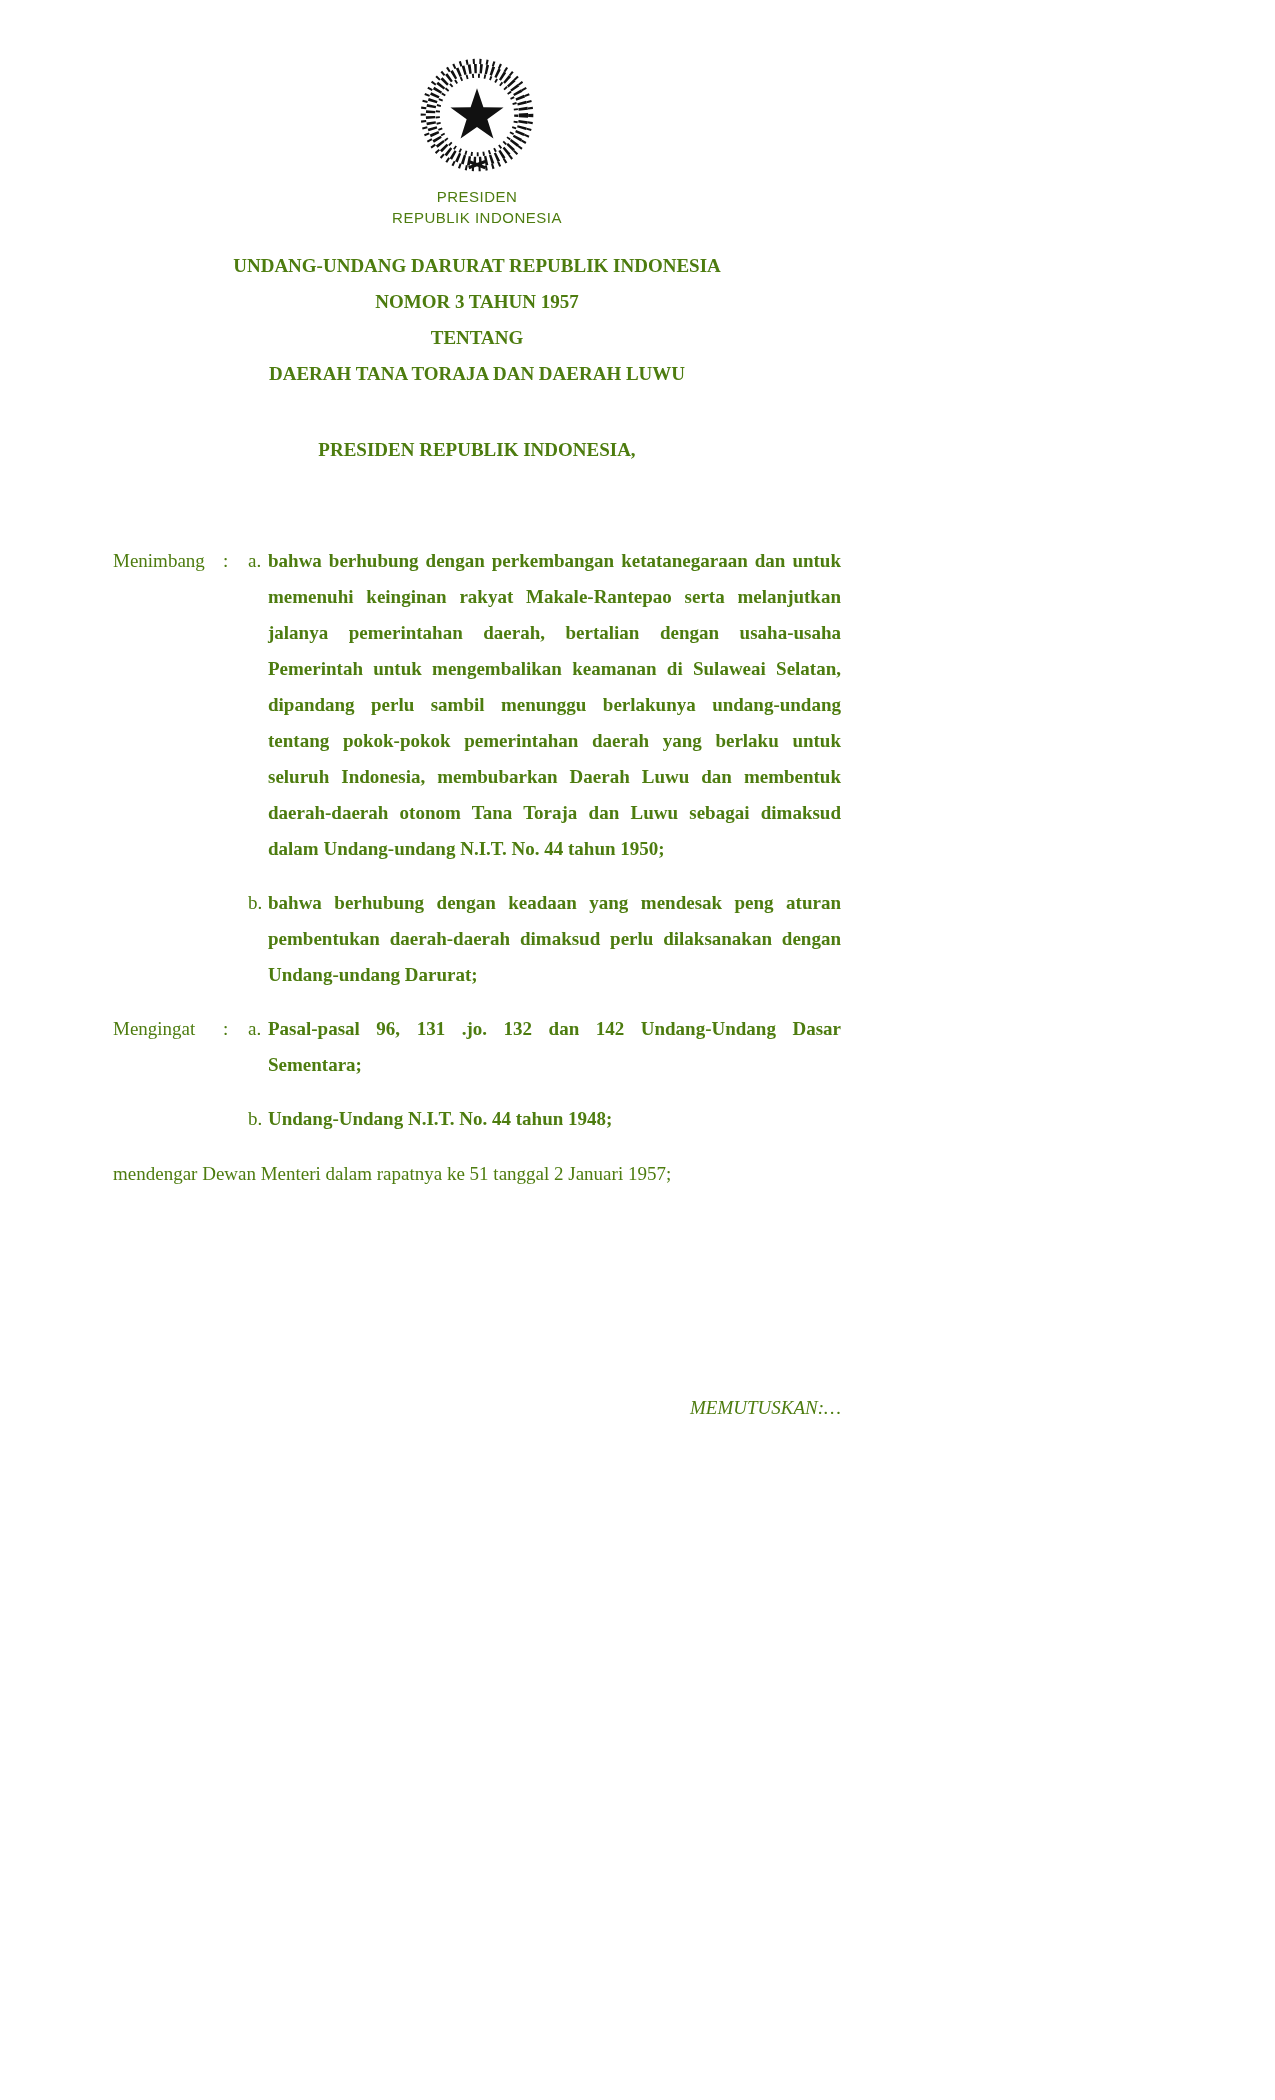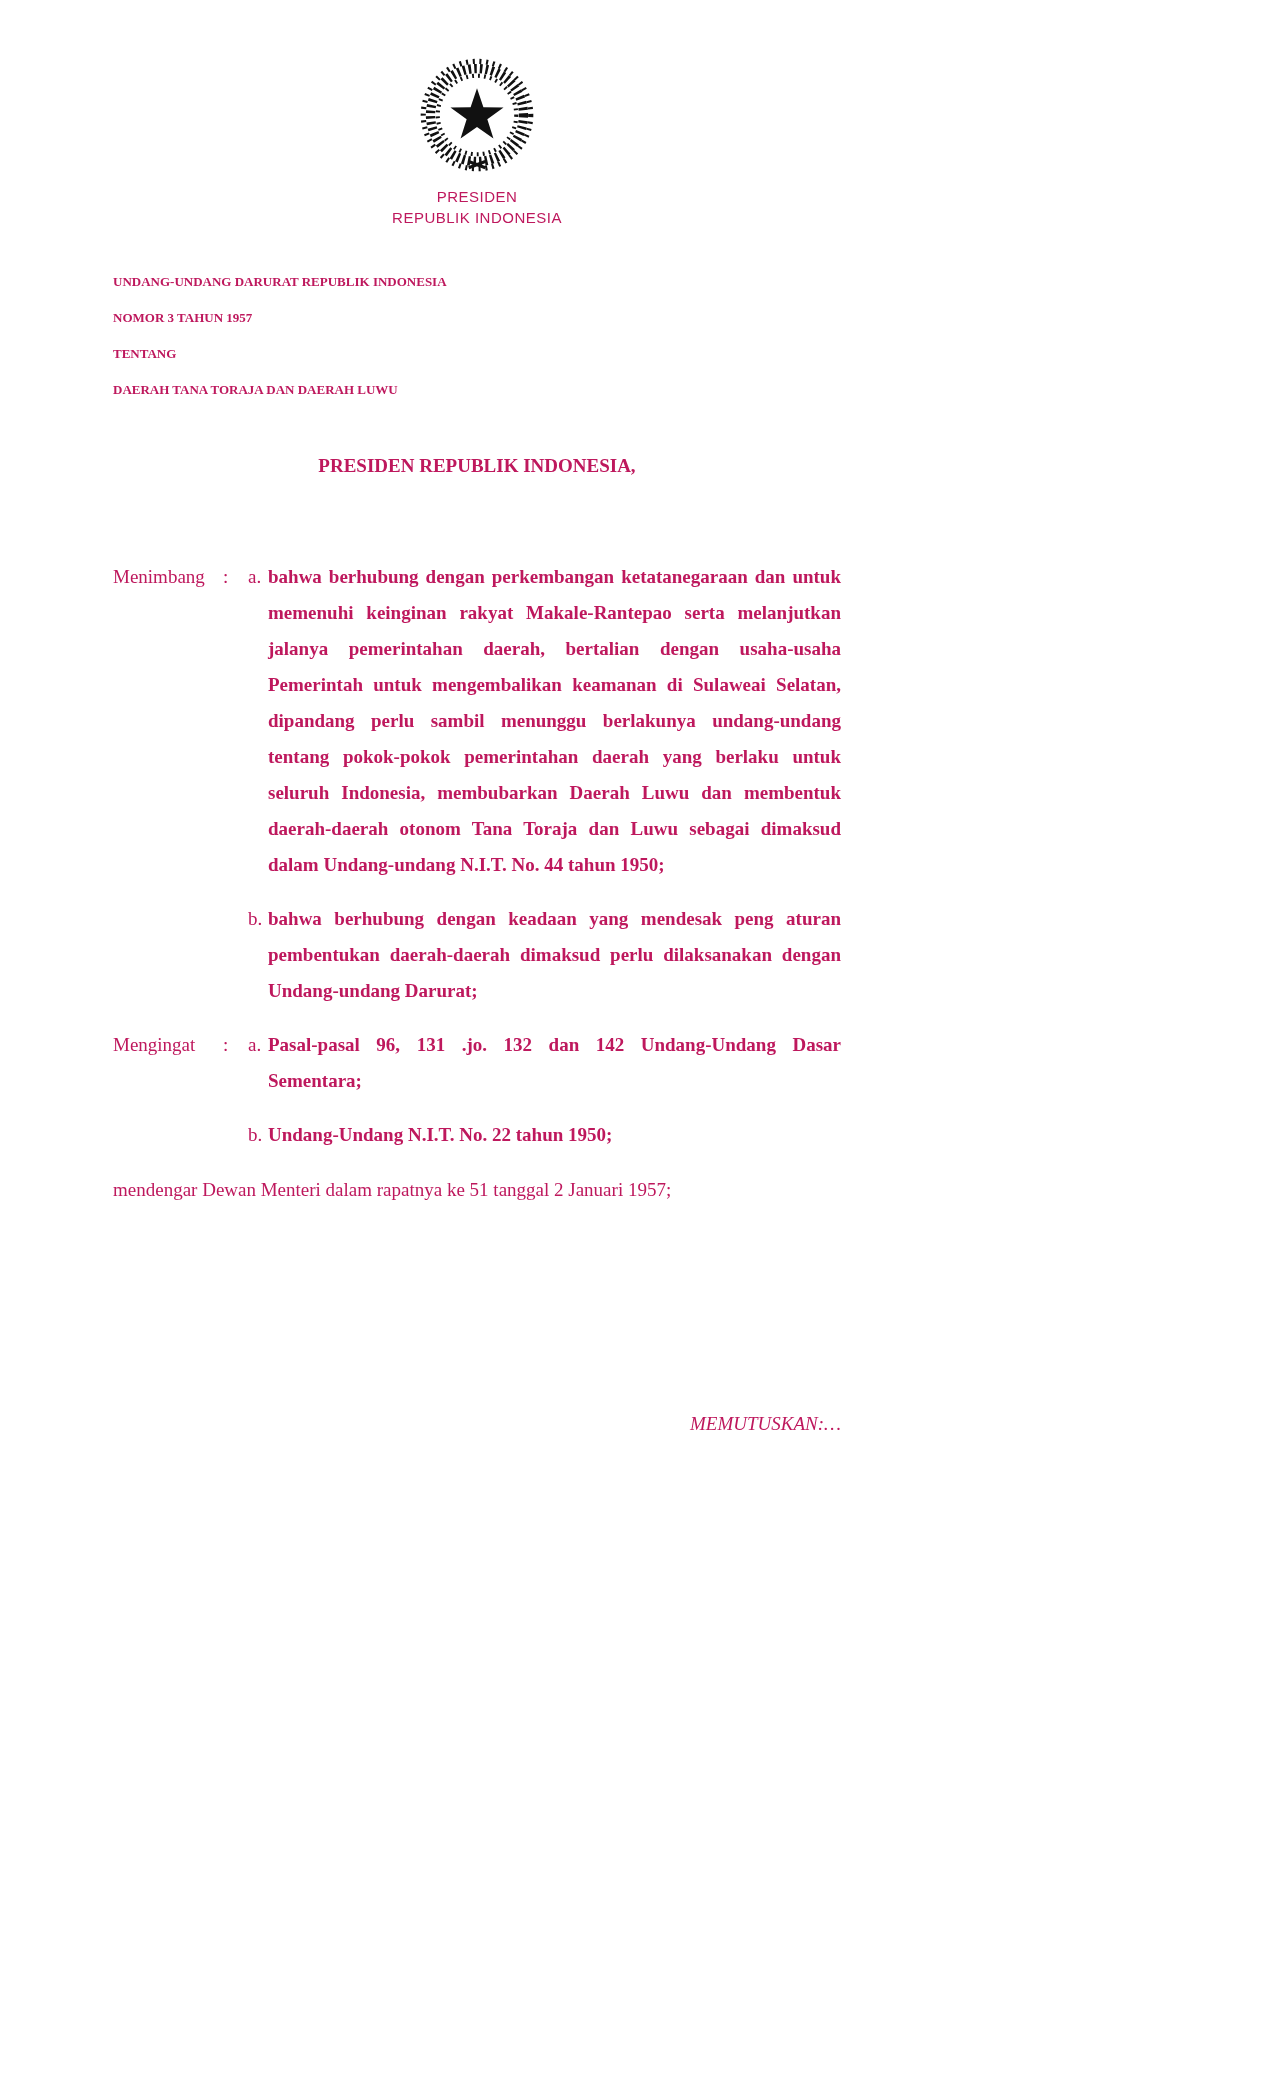--- a/index.html
+++ b/index.html
@@ -6,21 +6,21 @@
     margin: 0;
     padding: 0;
     background: #ffffff;
   }
   .page {
     position: relative;
     width: 1275px;
     height: 2100px;
     background: #ffffff;
     font-family: "Liberation Serif", serif;
-    color: #be185d;
+    color: #4d7c0f;
     overflow: hidden;
   }
   .content {
     position: absolute;
     left: 113px;
     top: 0;
     width: 728px;
   }
   .emblem {
     margin-top: 52px;
@@ -28,24 +28,24 @@
   }
   .org {
     margin-top: 6px;
     text-align: center;
     font-family: "Liberation Sans", sans-serif;
     font-size: 15px;
     line-height: 21px;
     letter-spacing: 0.5px;
   }
   .title {
-    margin-top: 36px;
-    text-align: left;
+    margin-top: 20px;
+    text-align: center;
     font-weight: bold;
-    font-size: 13px;
+    font-size: 19px;
     line-height: 36px;
   }
   .salutation {
     margin-top: 47px;
     text-align: center;
     font-weight: bold;
     font-size: 19px;
   }
   .body-block {
     margin-top: 82px;
@@ -144,21 +144,21 @@
         <div class="c-label">Mengingat</div>
         <div class="c-colon">:</div>
         <div class="c-marker">a.</div>
         <div class="c-text">Pasal-pasal 96, 131 .jo. 132 dan 142 Undang-Undang Dasar Sementara;</div>
       </div>
 
       <div class="clause">
         <div class="c-label"></div>
         <div class="c-colon"></div>
         <div class="c-marker">b.</div>
-        <div class="c-text">Undang-Undang N.I.T. No. 22 tahun 1950;</div>
+        <div class="c-text">Undang-Undang N.I.T. No. 44 tahun 1948;</div>
       </div>
 
       <div class="closing">mendengar Dewan Menteri dalam rapatnya ke 51 tanggal 2 Januari 1957;</div>
 
       <div class="continuation">MEMUTUSKAN:…</div>
 
     </div>
   </div>
 </div>
 

